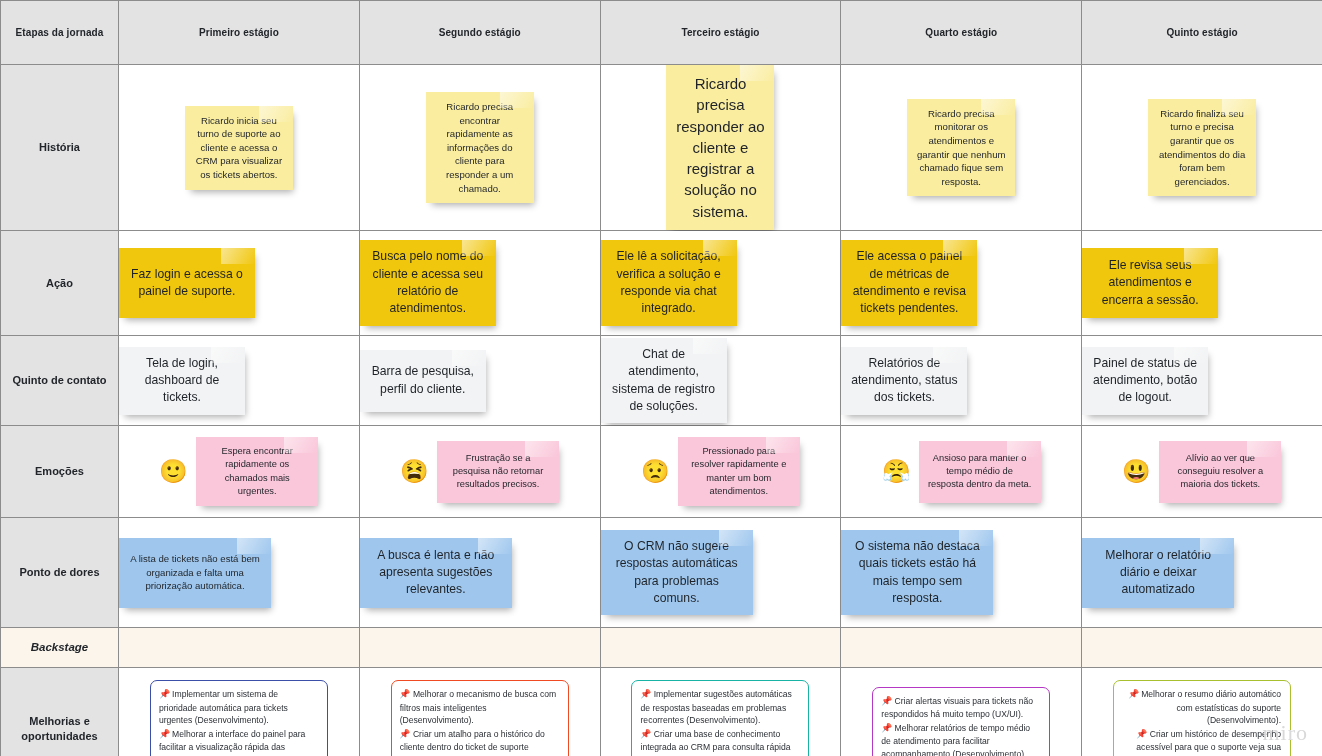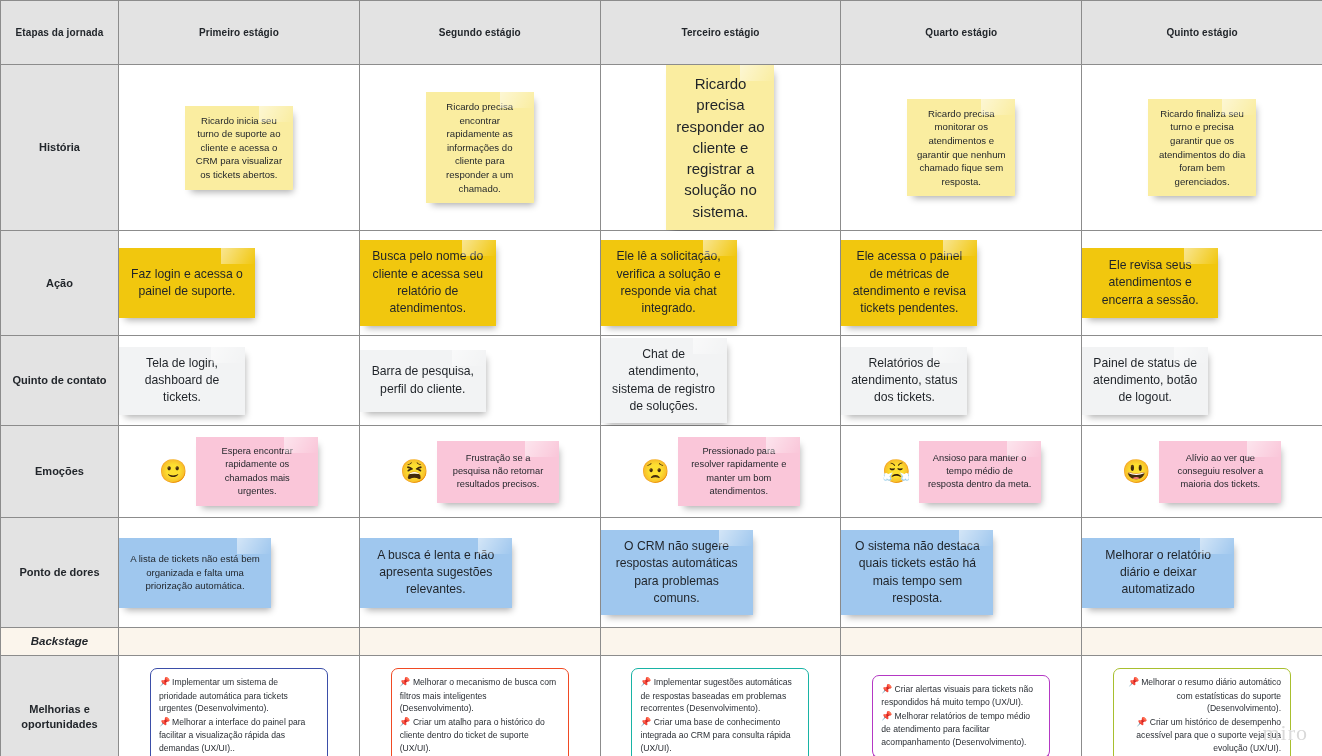--- a/index.html
+++ b/index.html
@@ -57,21 +57,21 @@
   }
   td.cell { background: #ffffff; position: relative; }
   td.cell.backstage-cell { background: #fbf5ec; }
 
   
   tr.r-historia  { height: 145px; }
   tr.r-acao      { height: 105px; }
   tr.r-pontos    { height: 90px; }
   tr.r-emocoes   { height: 92px; }
   tr.r-dores     { height: 110px; }
-  tr.r-backstage { height: 28px; }
+  tr.r-backstage { height: 40px; }
   tr.r-melhorias { height: 122px; }
 
   
   .note {
     display: inline-block;
     position: relative;
     text-align: center;
     color: #1f2328;
     line-height: 1.42;
     padding: 8px 9px;

